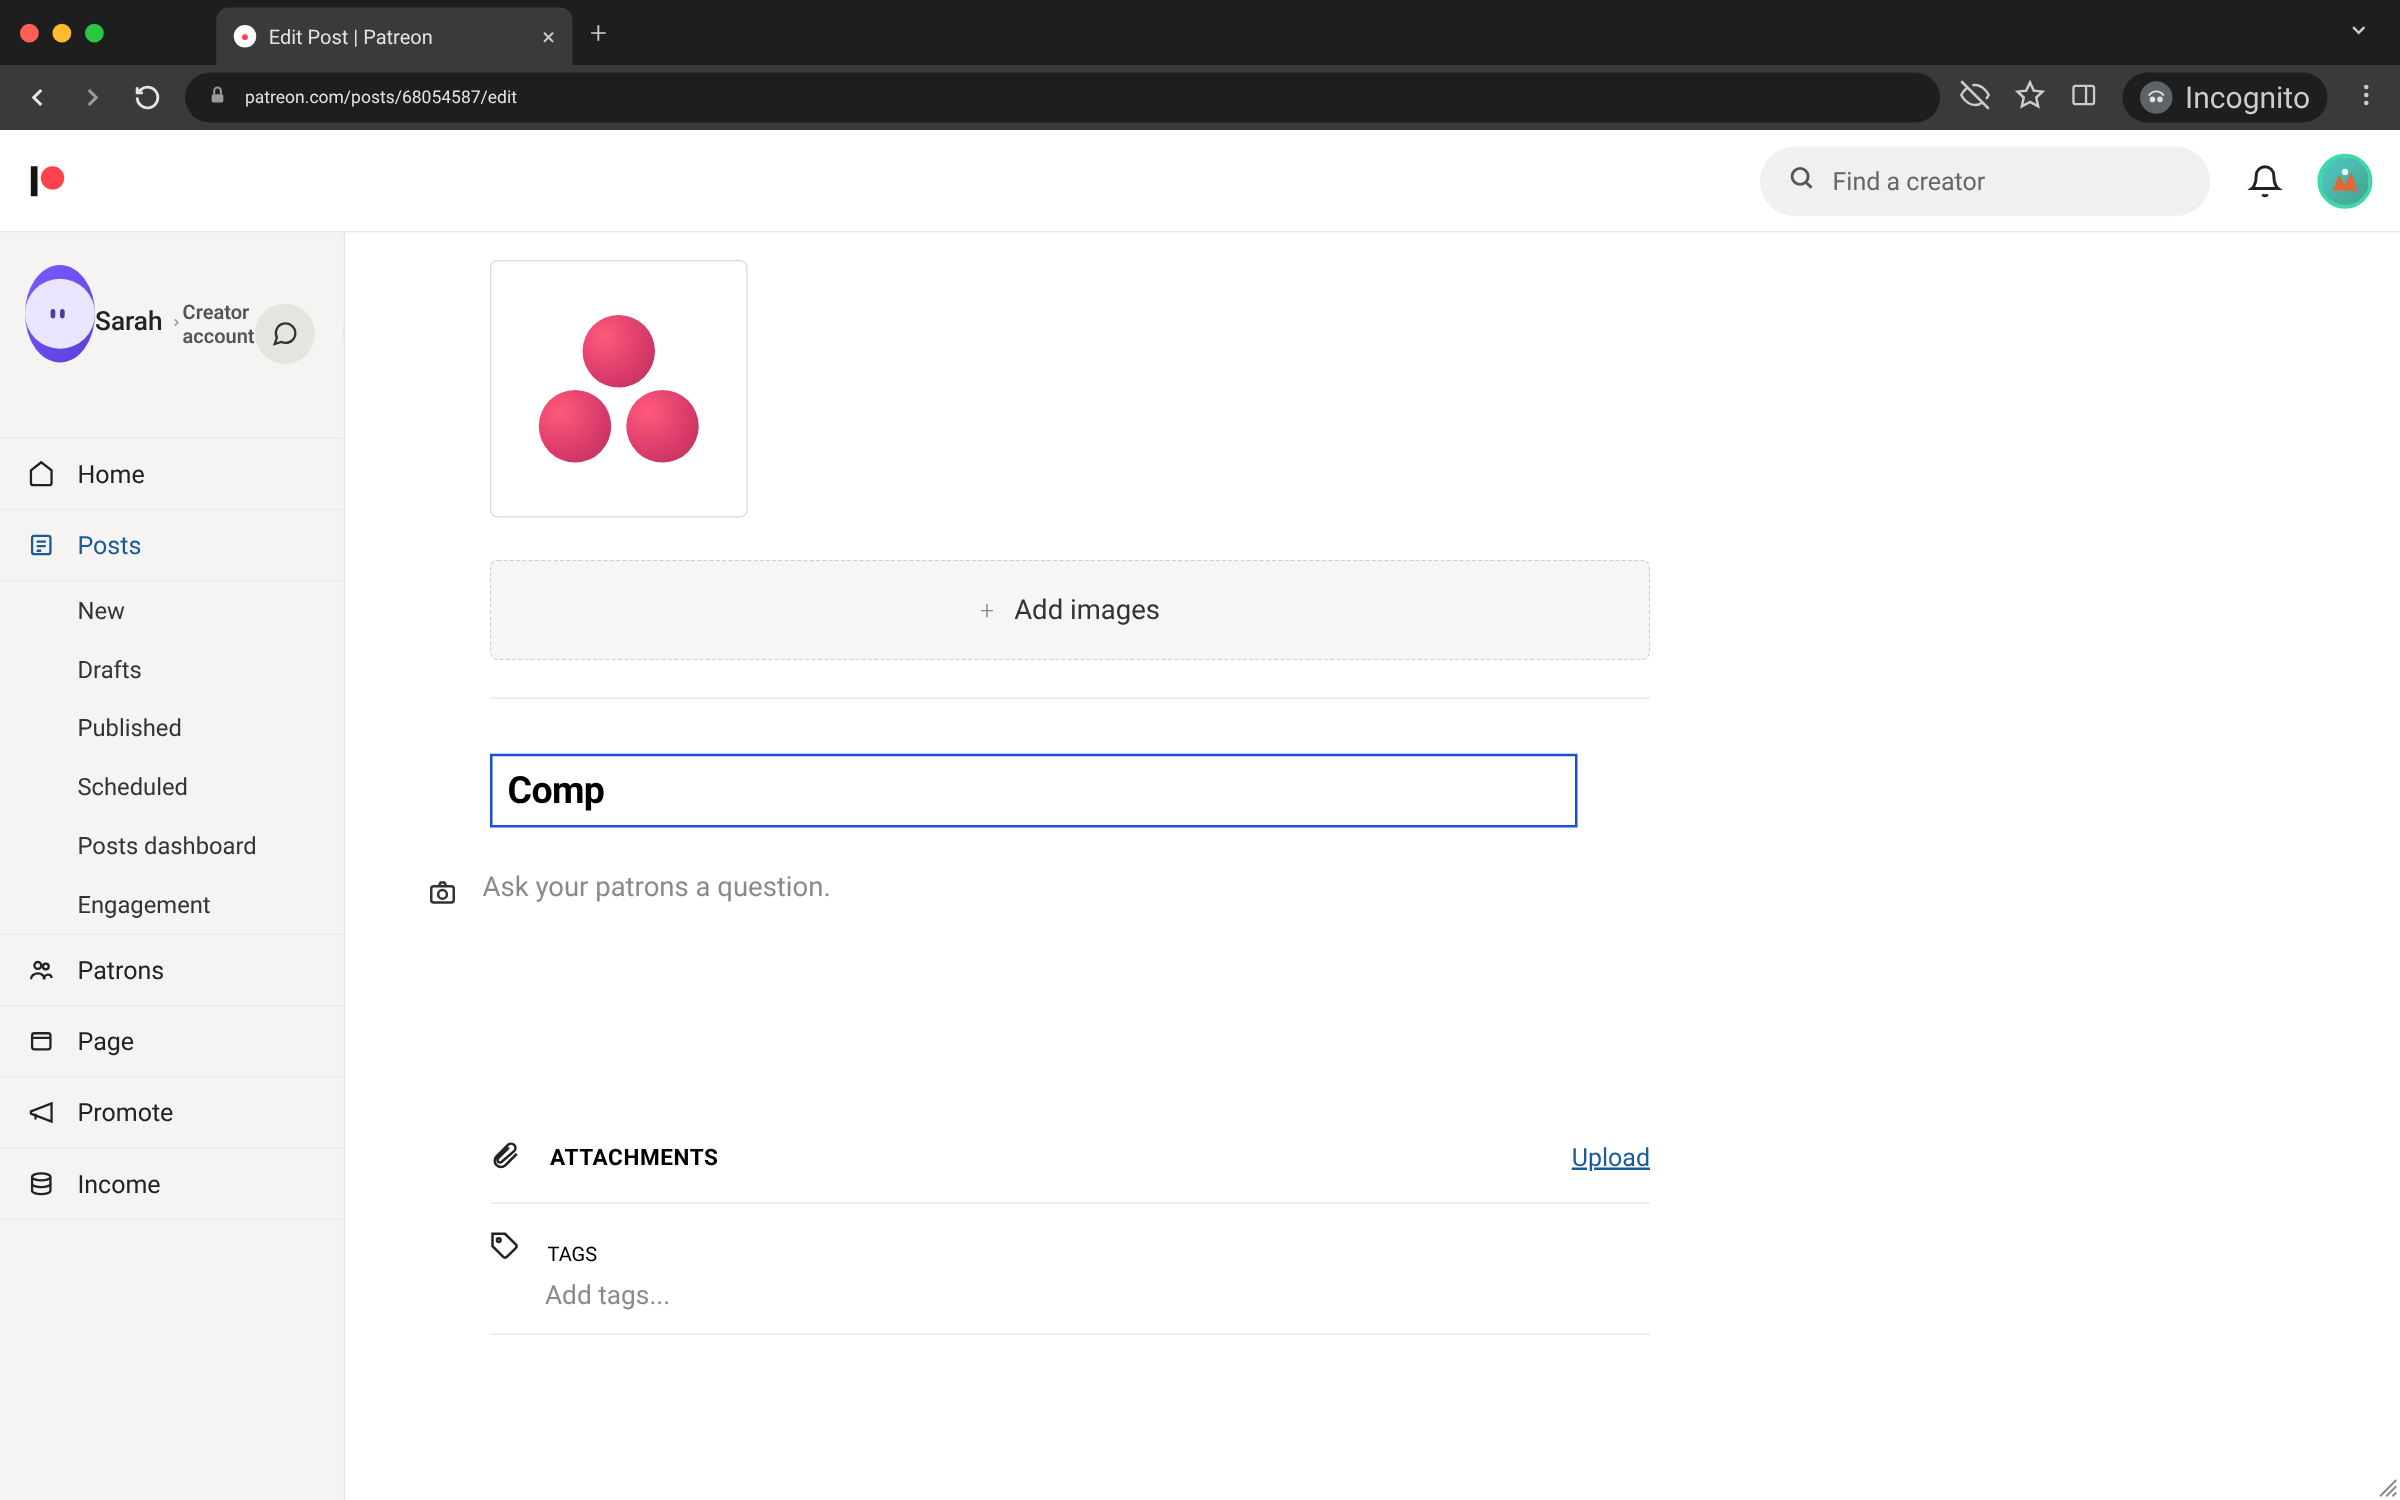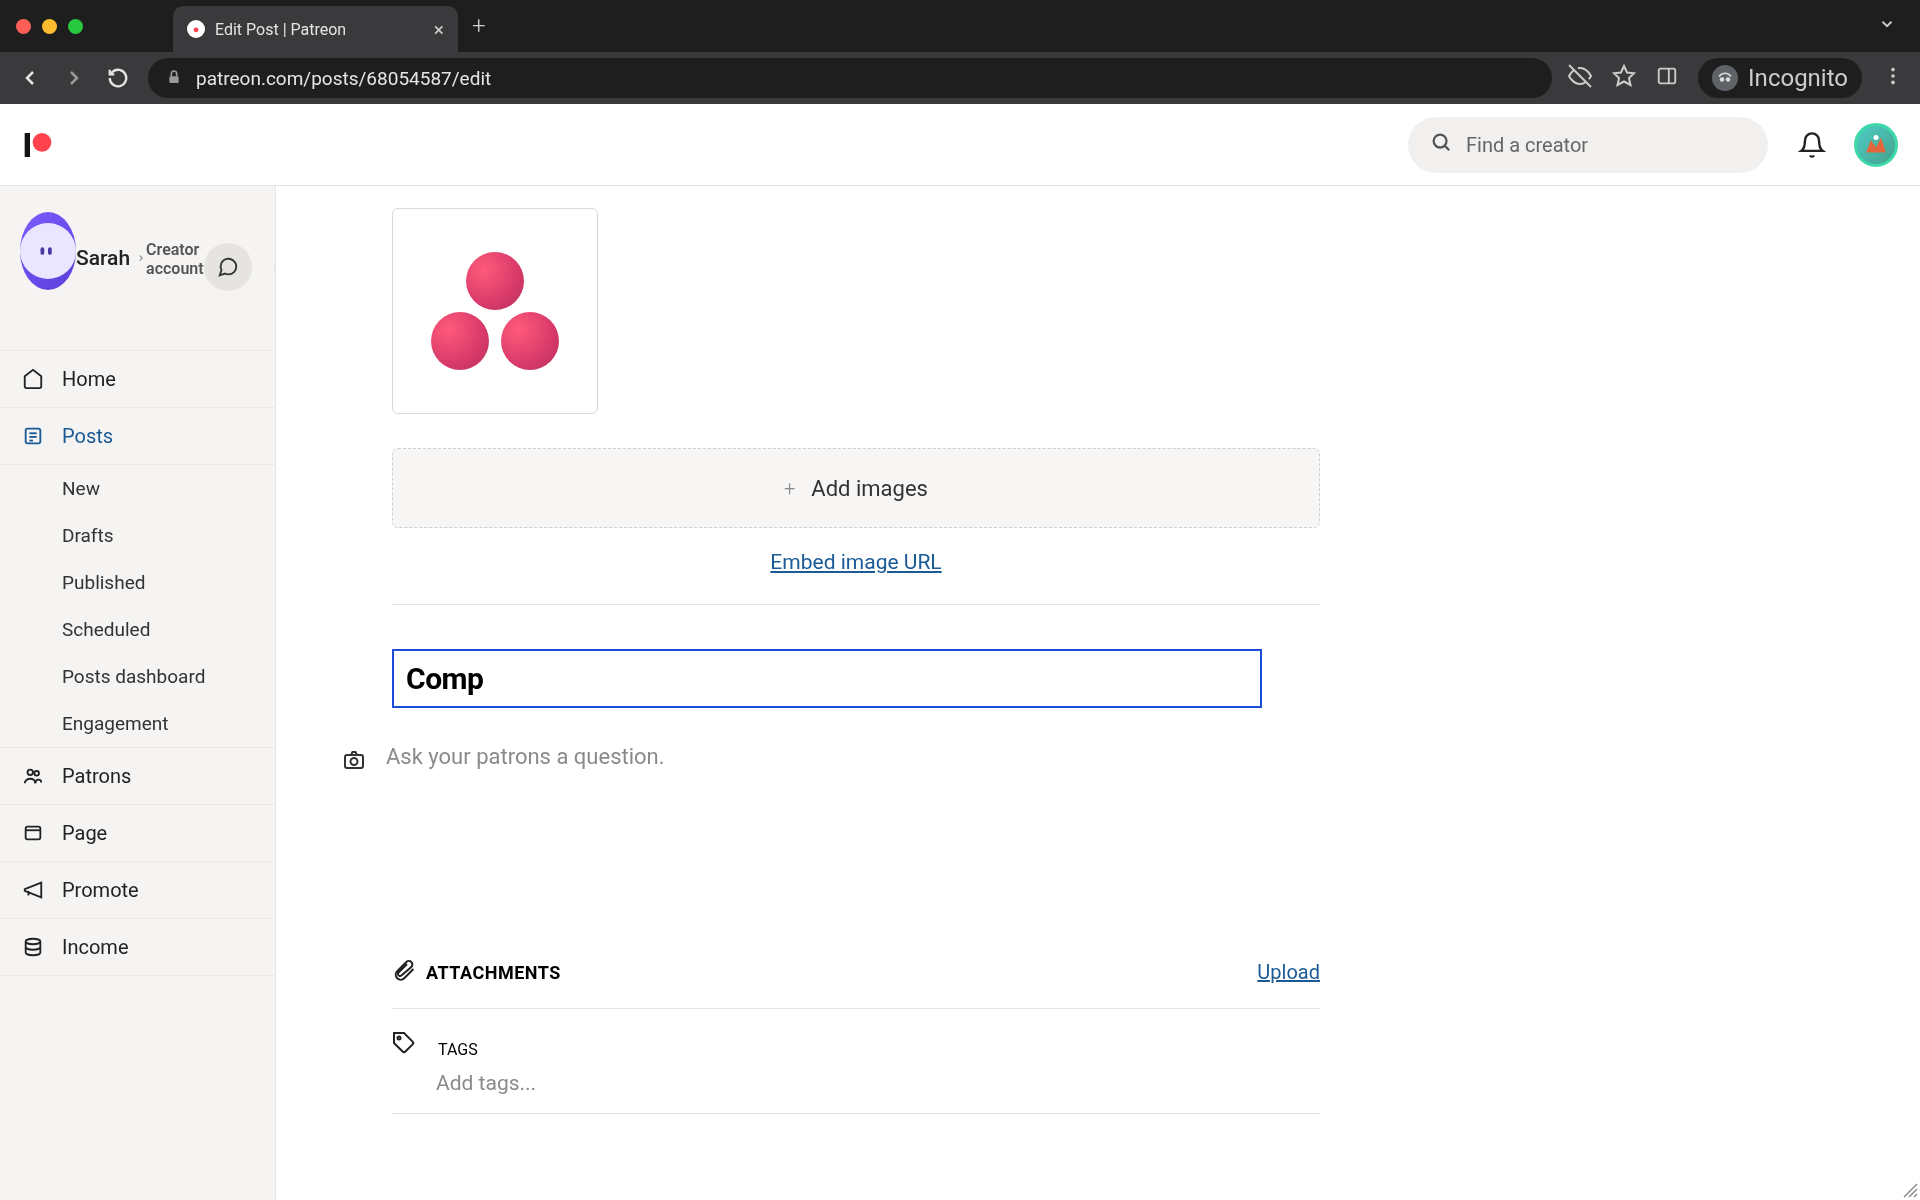--- a/index.html
+++ b/index.html
@@ -94,21 +94,21 @@
 .nav-btn.enabled { color: #e5e5e5; }
 .url-field {
   flex: 1;
   background: #1e1e1e;
   border-radius: 28px;
   height: 40px;
   display: flex;
   align-items: center;
   padding: 0 18px;
   color: #e5e5e5;
-  font-size: 19px;
+  font-size: 14px;
   gap: 14px;
 }
 .lock-icon {
   color: #9a9a9a;
 }
 .addr-right {
   display: flex;
   align-items: center;
   gap: 20px;
   color: #ccc;
@@ -376,21 +376,21 @@
   color: #333;
   margin-top: 4px;
 }
 .body-placeholder {
   color: #8a8a8a;
   font-size: 22px;
 }
 .section-row {
   display: flex;
   align-items: center;
-  gap: 10px;
+  gap: 24px;
   padding: 22px 0;
   margin-top: 160px;
   border-bottom: 1px solid #e5e5e5;
   text-align: center;
 }
 .section-row .label {
   font-size: 18px;
   font-weight: 700;
   letter-spacing: 0.5px;
 }
@@ -662,23 +662,20 @@
             <div class="dot" style="left:0; top:60px;"></div>
             <div class="dot" style="left:70px; top:60px;"></div>
           </div>
         </div>
 
         <div class="add-images-box">
           <span style="color:#888;font-size:20px;font-weight:300;">+</span>
           <span>Add images</span>
         </div>
 
-        <div class="embed-link">
-          <a>Embed image URL</a>
-        </div>
 
         <hr class="hr">
 
         <input class="title-input" value="Comp" style="">
 
         <div class="body-row">
           <span class="camera-icon">
             <svg width="24" height="24" viewBox="0 0 24 24" fill="none" stroke="currentColor" stroke-width="2">
                 <rect x="3" y="7" width="18" height="13" rx="2"></rect>
                 <circle cx="12" cy="13.5" r="3.5"></circle>

